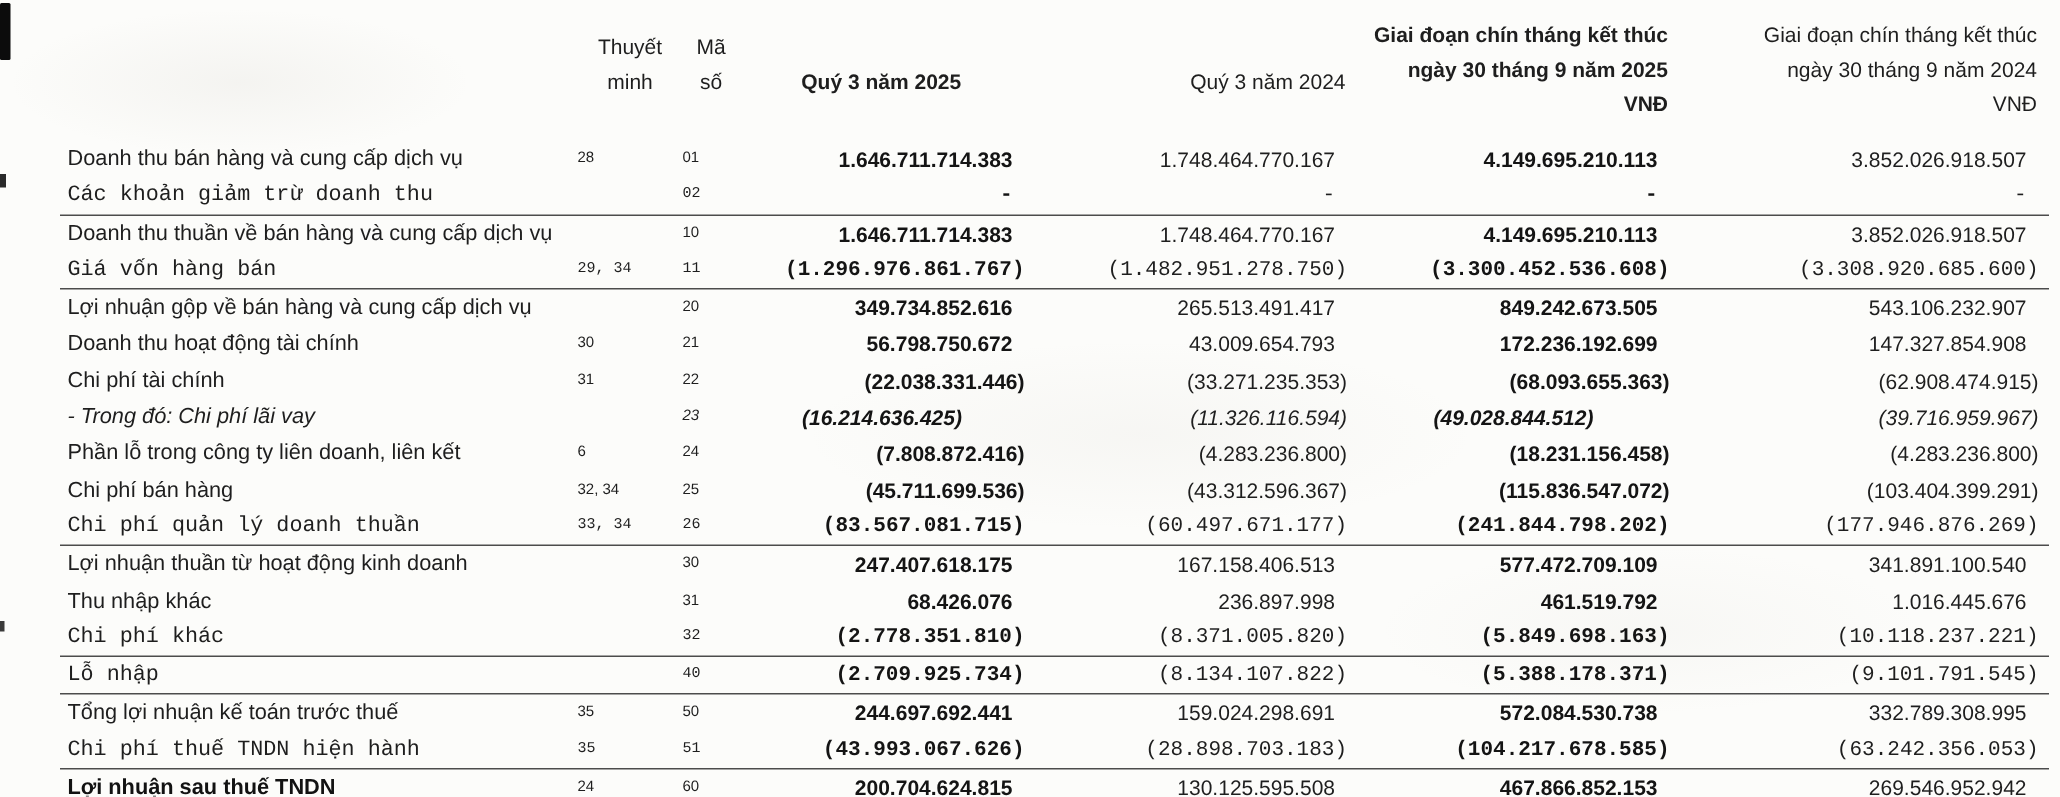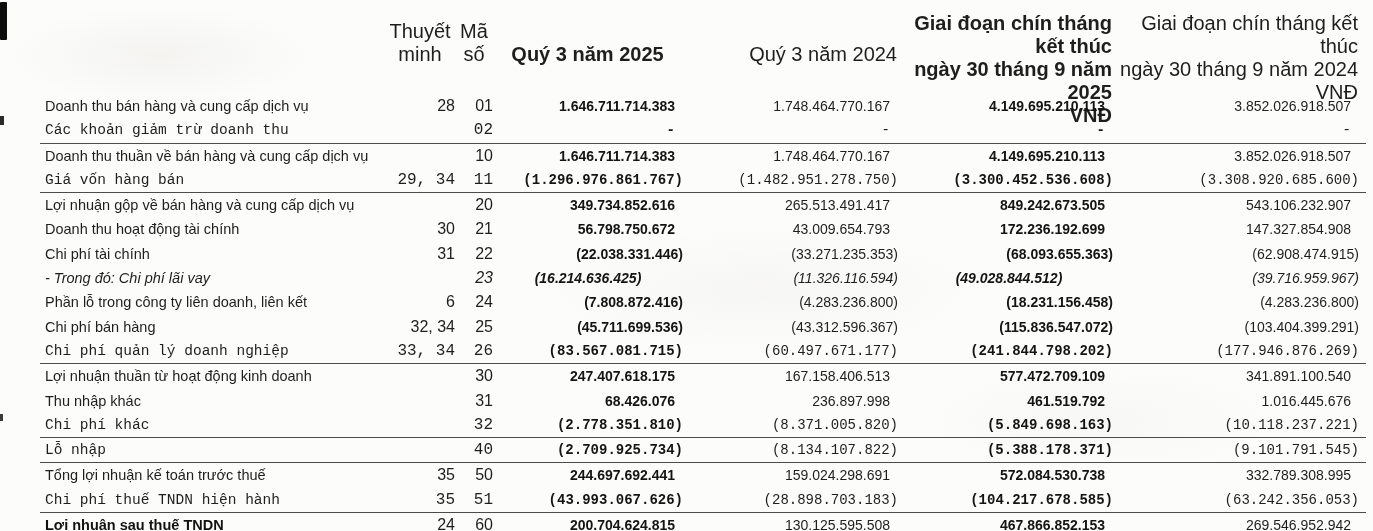--- a/index.html
+++ b/index.html
@@ -23,32 +23,32 @@
 
   .table{
     position:absolute;left:40px;top:8px;width:1326px;
   }
   .grid{
     display:grid;
     grid-template-columns:345px 70px 38px 197px 215px 215px 246px;
   }
   
   .header-row{height:86px;}
-  .hcell{white-space:pre-line;font-size:20px;line-height:23px;}
+  .hcell{white-space:pre-line;font-size:14px;line-height:23px;}
   .h-note,.h-code{text-align:center;padding-top:12px;}
   .h-q3-2025{text-align:center;padding-top:35px;font-weight:700;padding-right:8px;}
   .h-q3-2024{text-align:right;padding-top:35px;padding-right:8px;}
   .h-ytd-2025{text-align:right;padding-top:4px;font-weight:700;padding-right:8px;}
   .h-ytd-2024{text-align:right;padding-top:4px;padding-right:8px;}
 
   
   .row{height:24.3px;display:grid;grid-template-columns:345px 70px 38px 197px 215px 215px 246px;align-items:center;}
   .c{font-size:14.5px;line-height:24.3px;white-space:nowrap;overflow:visible;}
   .label{text-align:left;padding-left:5px;}
-  .note,.code{text-align:right;font-size:16px;}
+  .note,.code{text-align:left;font-size:10px;}
   .num{text-align:right;font-size:14px;padding-right:15px;font-variant-numeric:tabular-nums;}
   .num.paren{padding-right:7px;}
   .num.q3-2025,.num.ytd-2025{font-weight:700;color:#141414;}
   .style-italic .c{font-style:italic;font-weight:400;}
   .style-italic .num.q3-2025,.style-italic .num.ytd-2025{font-weight:700;text-align:center;}
   .style-bold .label{font-weight:700;color:#121212;}
   .rule-single{border-bottom:1.4px solid #4c4c4c;font-family:Liberation Mono, monospace;}
   .rule-double{border-bottom:1.6px solid #383838;position:relative;}
   .rule-double::after{
     content:"";position:absolute;left:0;right:0;bottom:-4px;height:1.6px;background:#383838;
@@ -173,21 +173,21 @@
     <div class="c label">Chi phí bán hàng</div>
     <div class="c note">32, 34</div>
     <div class="c code">25</div>
     <div class="c num q3-2025 paren">(45.711.699.536)</div>
     <div class="c num q3-2024 paren">(43.312.596.367)</div>
     <div class="c num ytd-2025 paren">(115.836.547.072)</div>
     <div class="c num ytd-2024 paren">(103.404.399.291)</div>
   </div>
 
   <div class="row style-normal rule-single">
-    <div class="c label">Chi phí quản lý doanh nghiệp</div>
+    <div class="c label">Chi phí quản lý doanh thuần</div>
     <div class="c note">33, 34</div>
     <div class="c code">26</div>
     <div class="c num q3-2025 paren">(83.567.081.715)</div>
     <div class="c num q3-2024 paren">(60.497.671.177)</div>
     <div class="c num ytd-2025 paren">(241.844.798.202)</div>
     <div class="c num ytd-2024 paren">(177.946.876.269)</div>
   </div>
 
   <div class="row style-normal rule-none">
     <div class="c label">Lợi nhuận thuần từ hoạt động kinh doanh</div>

